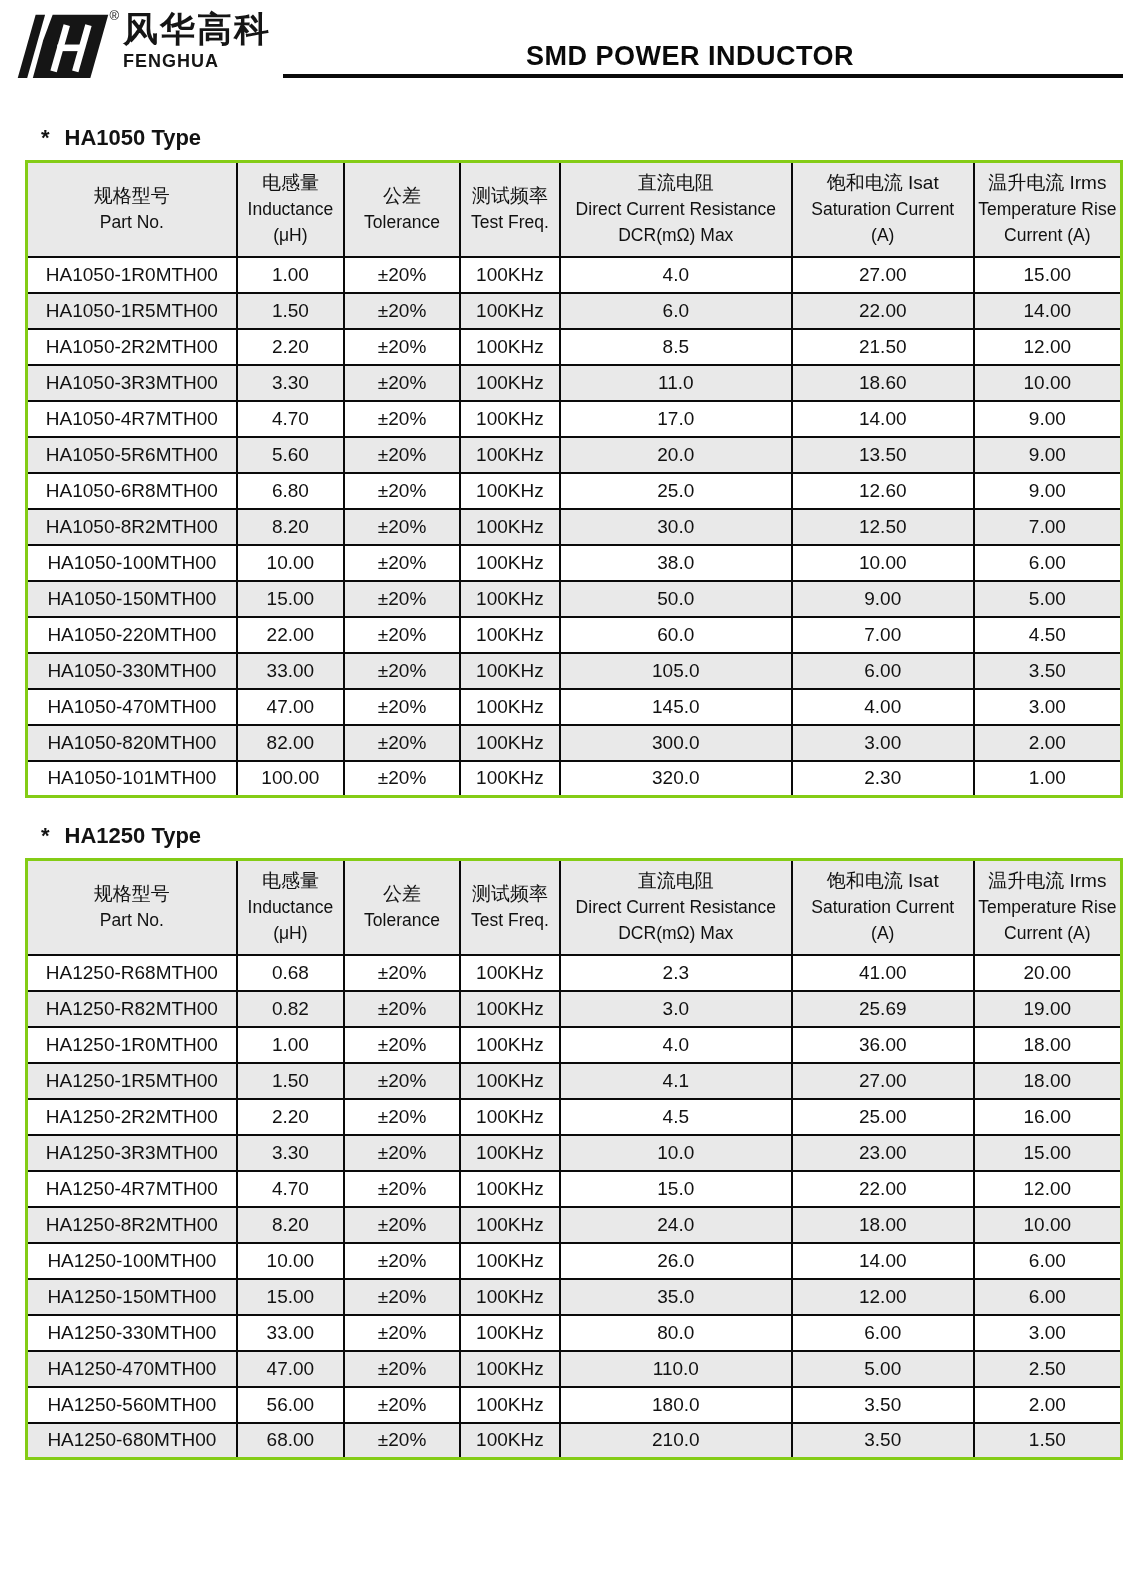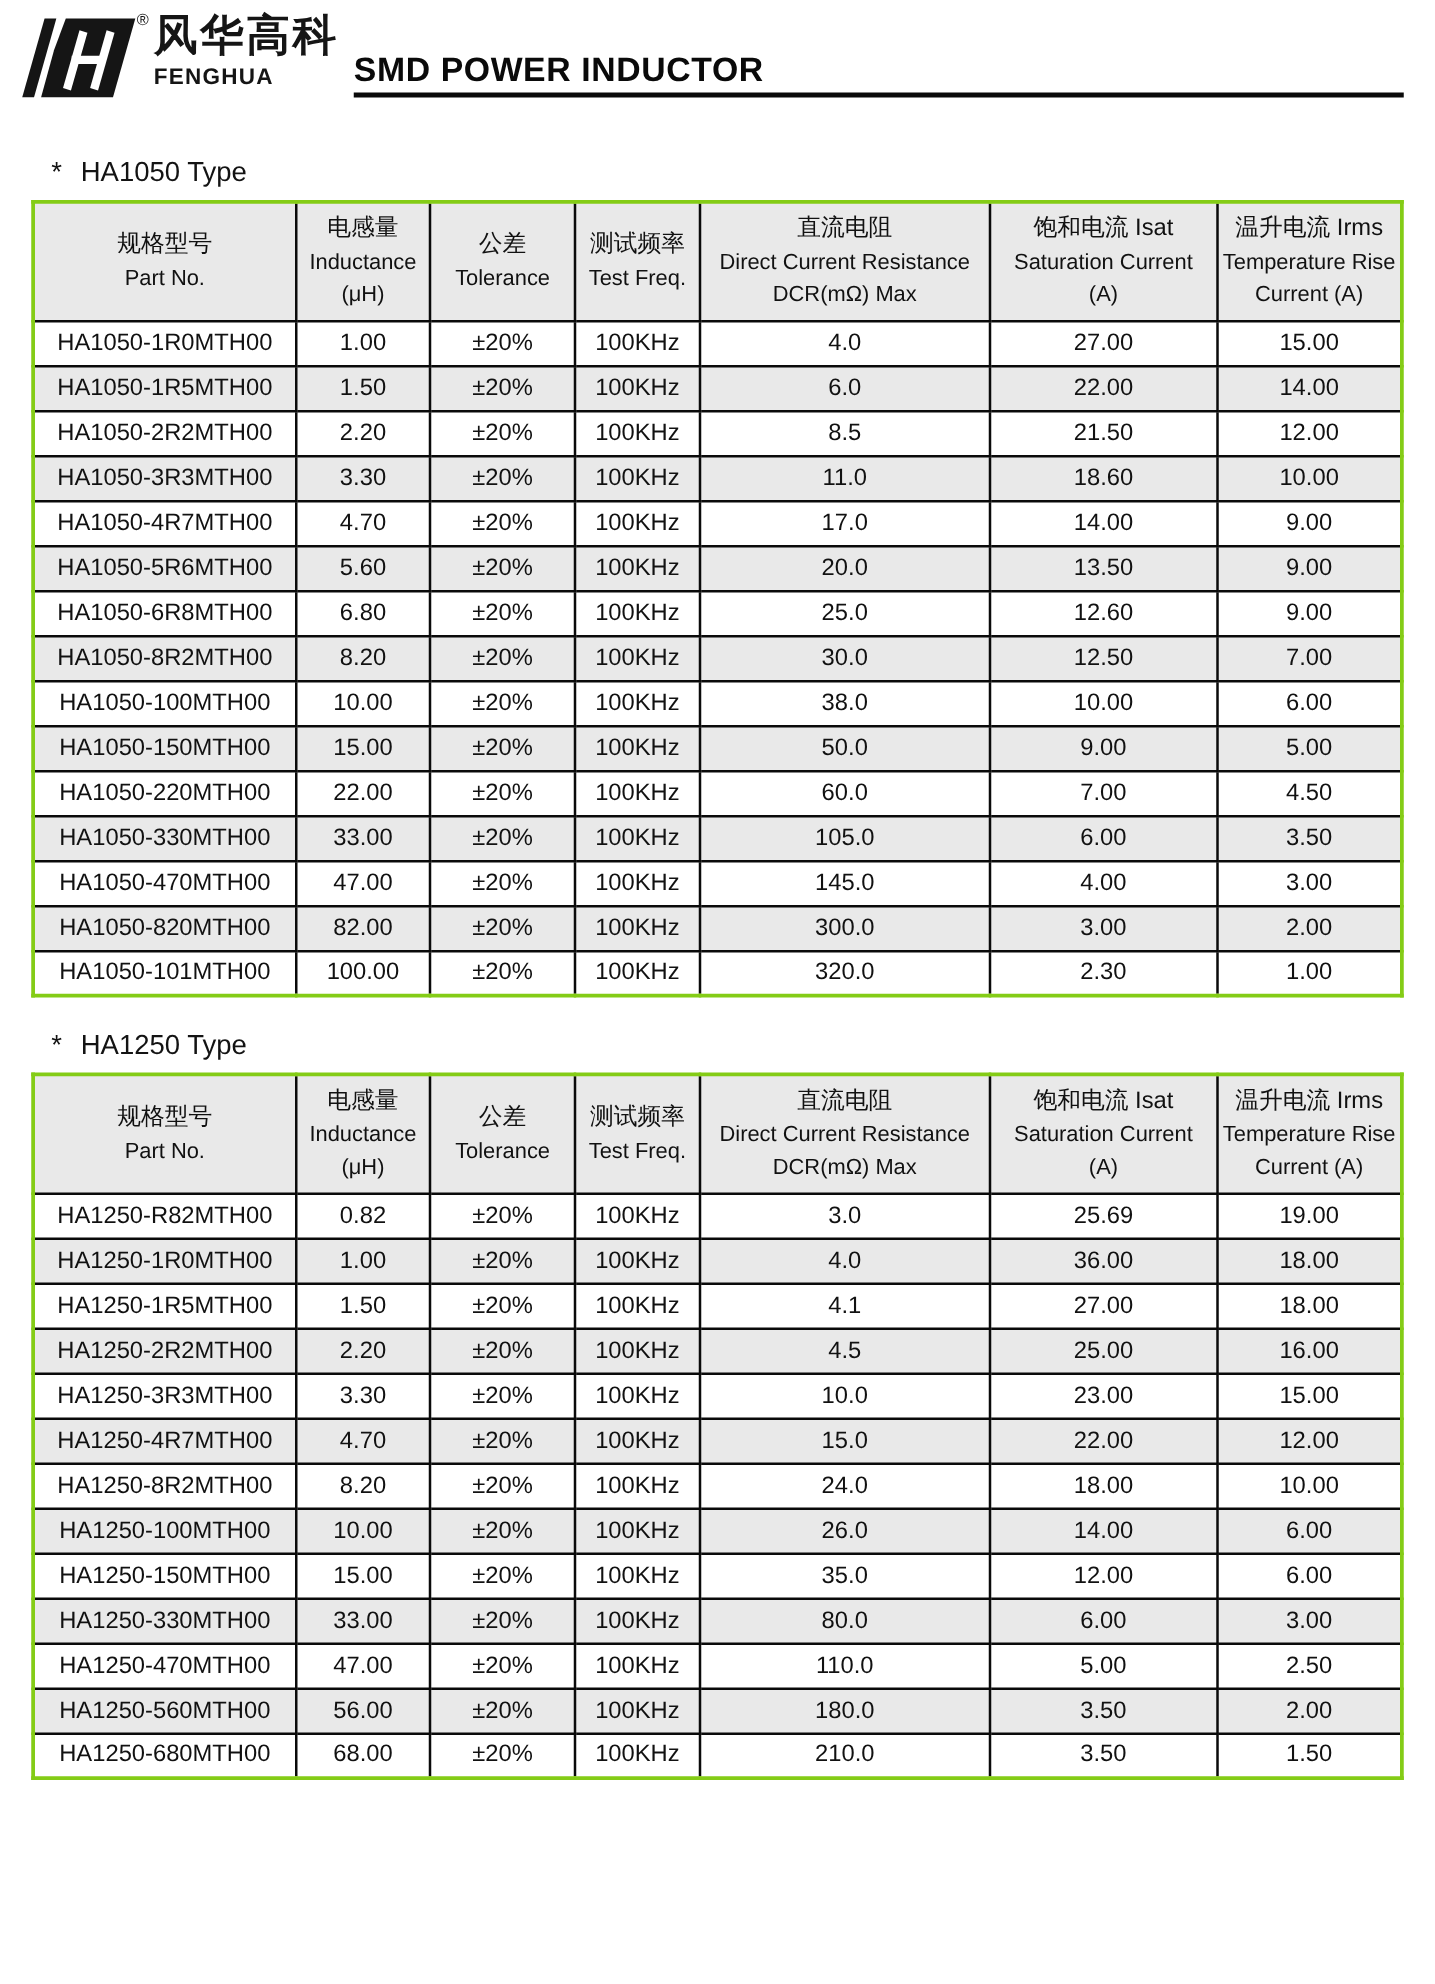--- a/index.html
+++ b/index.html
@@ -15,24 +15,24 @@
   
   .header { display: flex; align-items: flex-end; height: 70px; }
   .brand { display: flex; align-items: flex-start; margin-left: -12px; flex: 0 0 auto; }
   .logo-mark { position: relative; width: 100px; height: 66px; margin-top: 2px; }
   .logo-mark svg { display: block; }
   .reg-mark { position: absolute; top: -4px; right: -6px; font-size: 13px; color: #111; }
   .brand-text { margin-left: 10px; }
   .brand-cn { font-size: 35px; font-weight: bold; letter-spacing: 2px; line-height: 37px; color: #151515; }
   .brand-en { font-size: 18px; font-weight: bold; letter-spacing: 1px; line-height: 29px; color: #151515; }
   .header-right { flex: 1 1 auto; border-bottom: 4px solid #0a0a0a; padding-bottom: 2px; margin-left: 12px; }
-  .doc-title { font-size: 27px; font-weight: bold; text-align: left; padding-right: 26px; letter-spacing: 0.5px; color: #0a0a0a; }
+  .doc-title { font-size: 27px; font-weight: bold; text-align: center; padding-right: 26px; letter-spacing: 0.5px; color: #0a0a0a; }
 
   
-  .section-title { font-size: 22px; font-weight: 400; color: #131313; margin: 0 0 9px 16px; }
+  .section-title { font-size: 22px; font-weight: 700; color: #131313; margin: 0 0 9px 16px; }
   .section-title .star { display: inline-block; margin-right: 15px; }
   .section-1 { margin-top: 47px; }
   .section-2 { margin-top: 25px; }
 
   
   table.spec {
     width: 100%;
     border-collapse: collapse;
     border: 3px solid #84cc16;
     table-layout: fixed;
@@ -325,20 +325,29 @@
           </th>
           <th>
             <div class="th-line">温升电流 Irms</div>
             <div class="th-line en">Temperature Rise</div>
             <div class="th-line en">Current (A)</div>
           </th>
         </tr>
       </thead>
       <tbody>
           <tr>
+            <td>HA1250-R68MTH00</td>
+            <td>0.68</td>
+            <td>±20%</td>
+            <td>100KHz</td>
+            <td>2.3</td>
+            <td>41.00</td>
+            <td>20.00</td>
+          </tr>
+          <tr>
             <td>HA1250-R82MTH00</td>
             <td>0.82</td>
             <td>±20%</td>
             <td>100KHz</td>
             <td>3.0</td>
             <td>25.69</td>
             <td>19.00</td>
           </tr>
           <tr>
             <td>HA1250-1R0MTH00</td>

